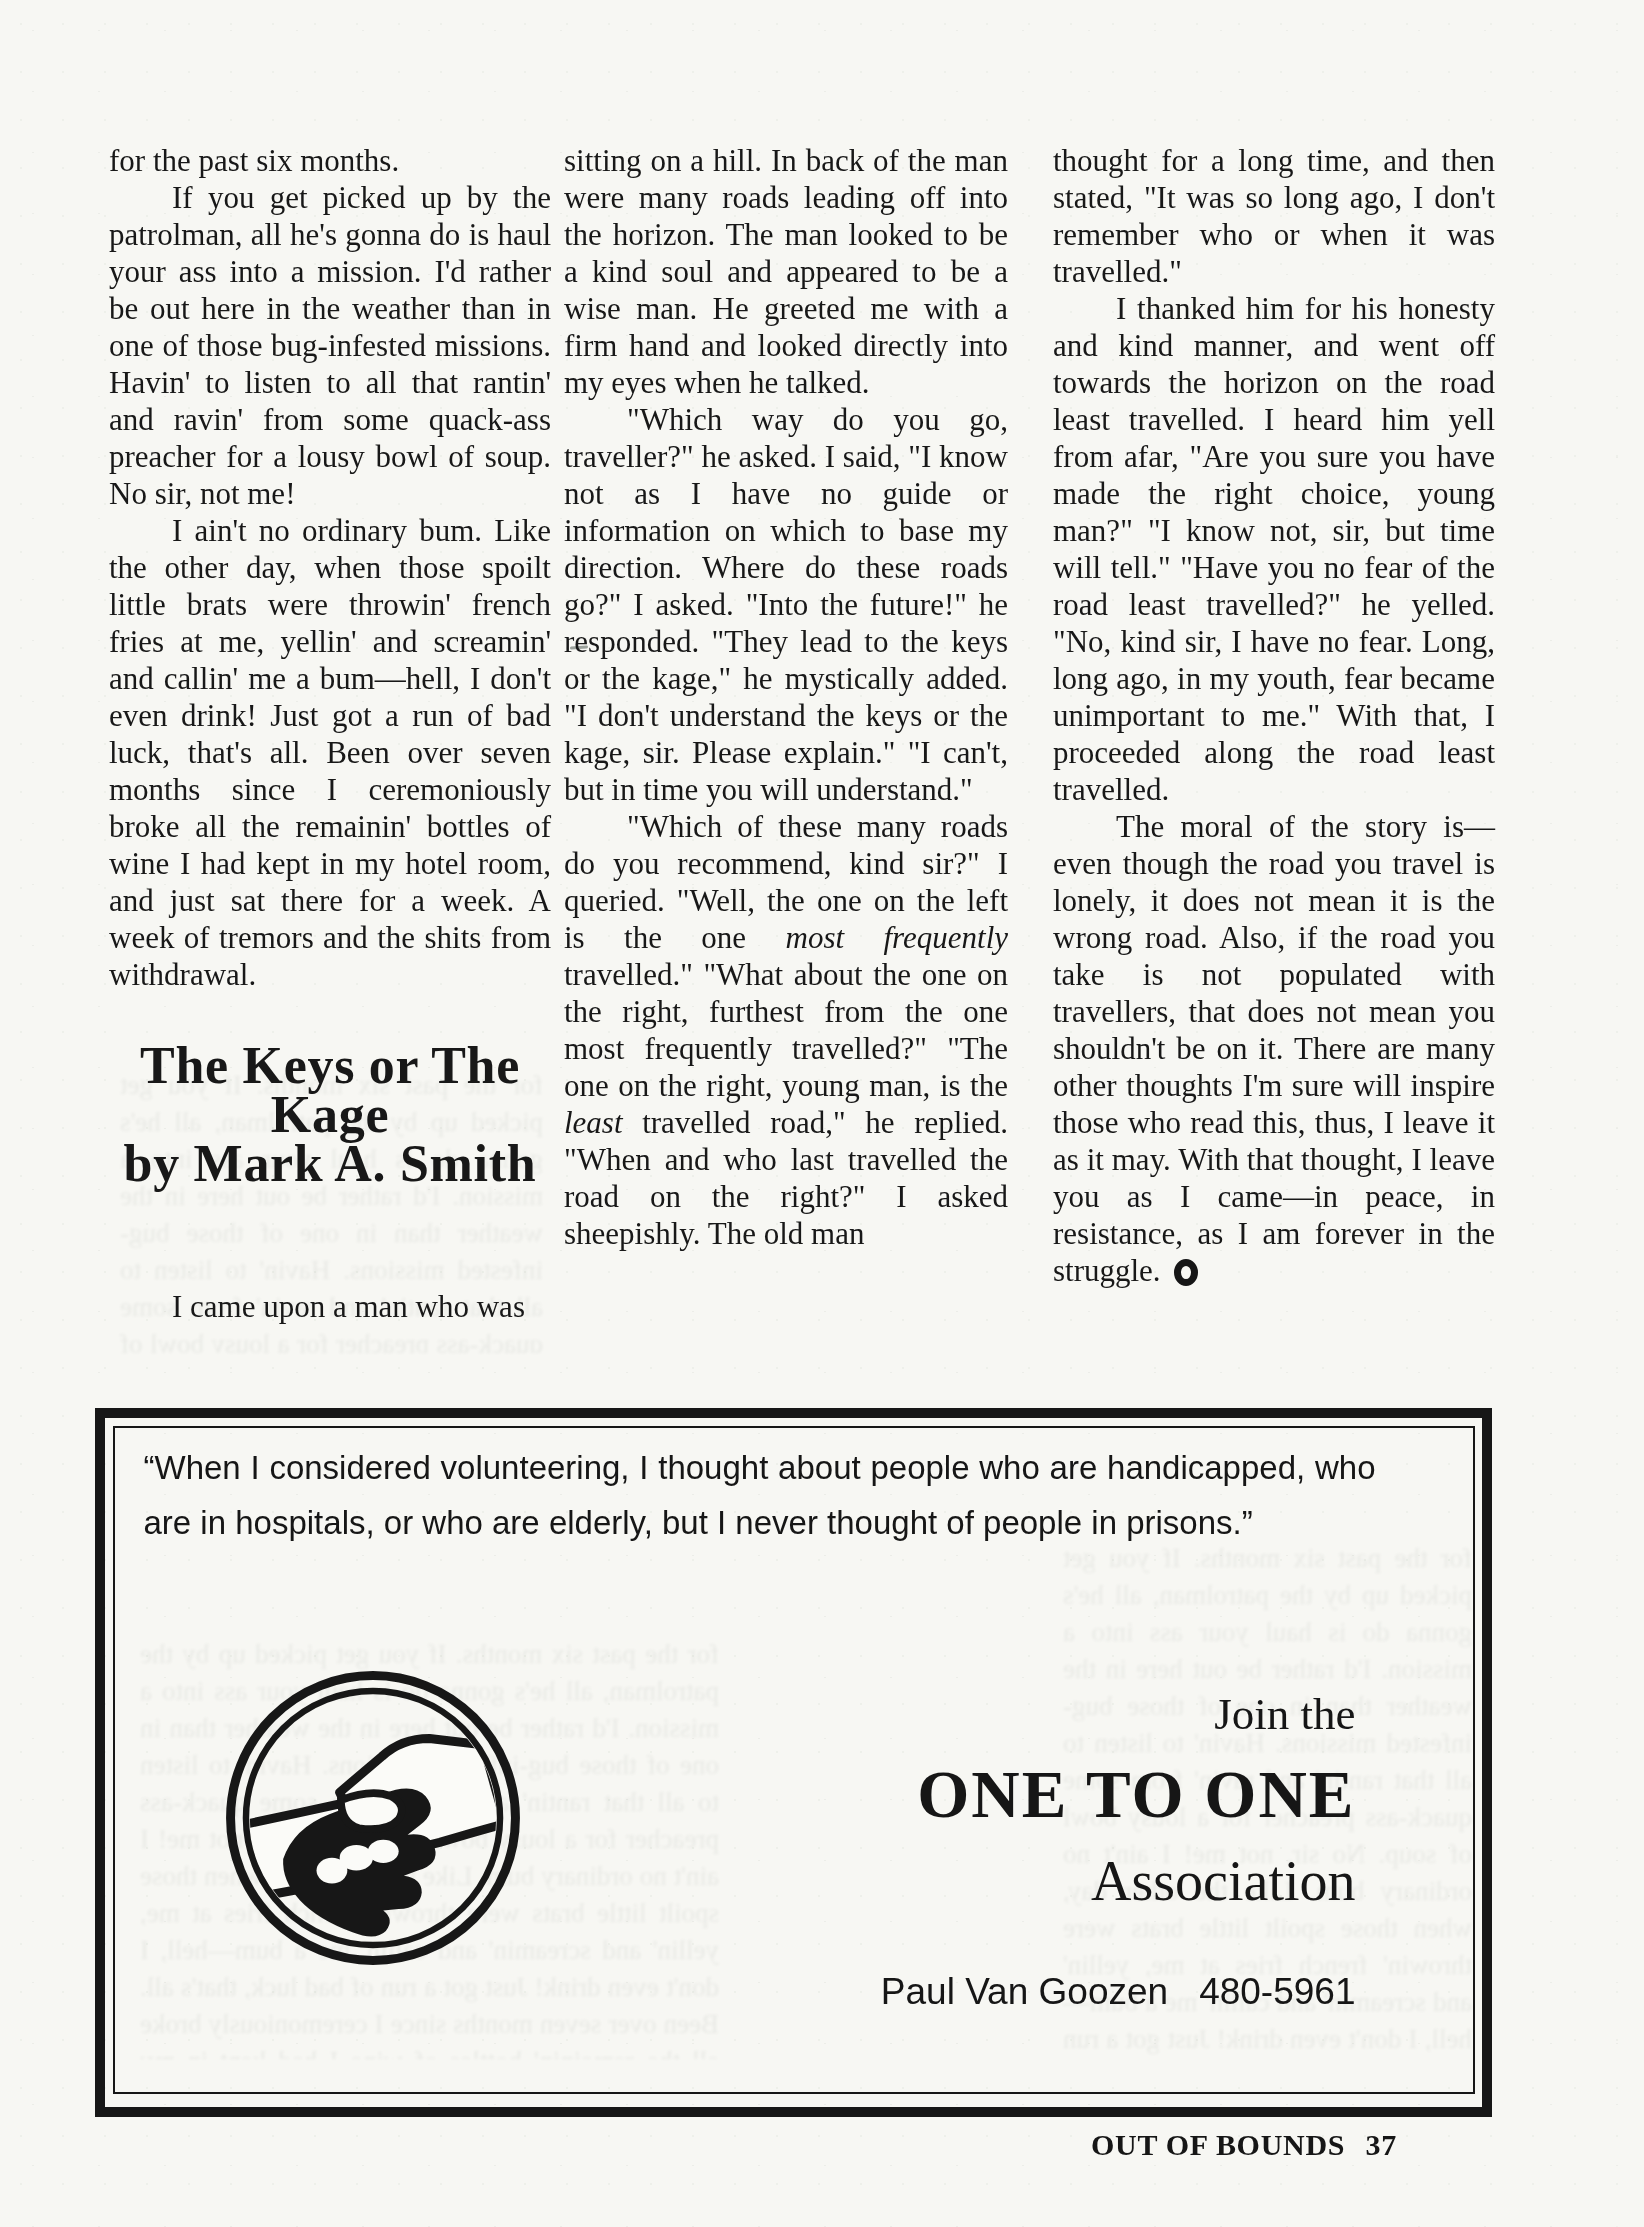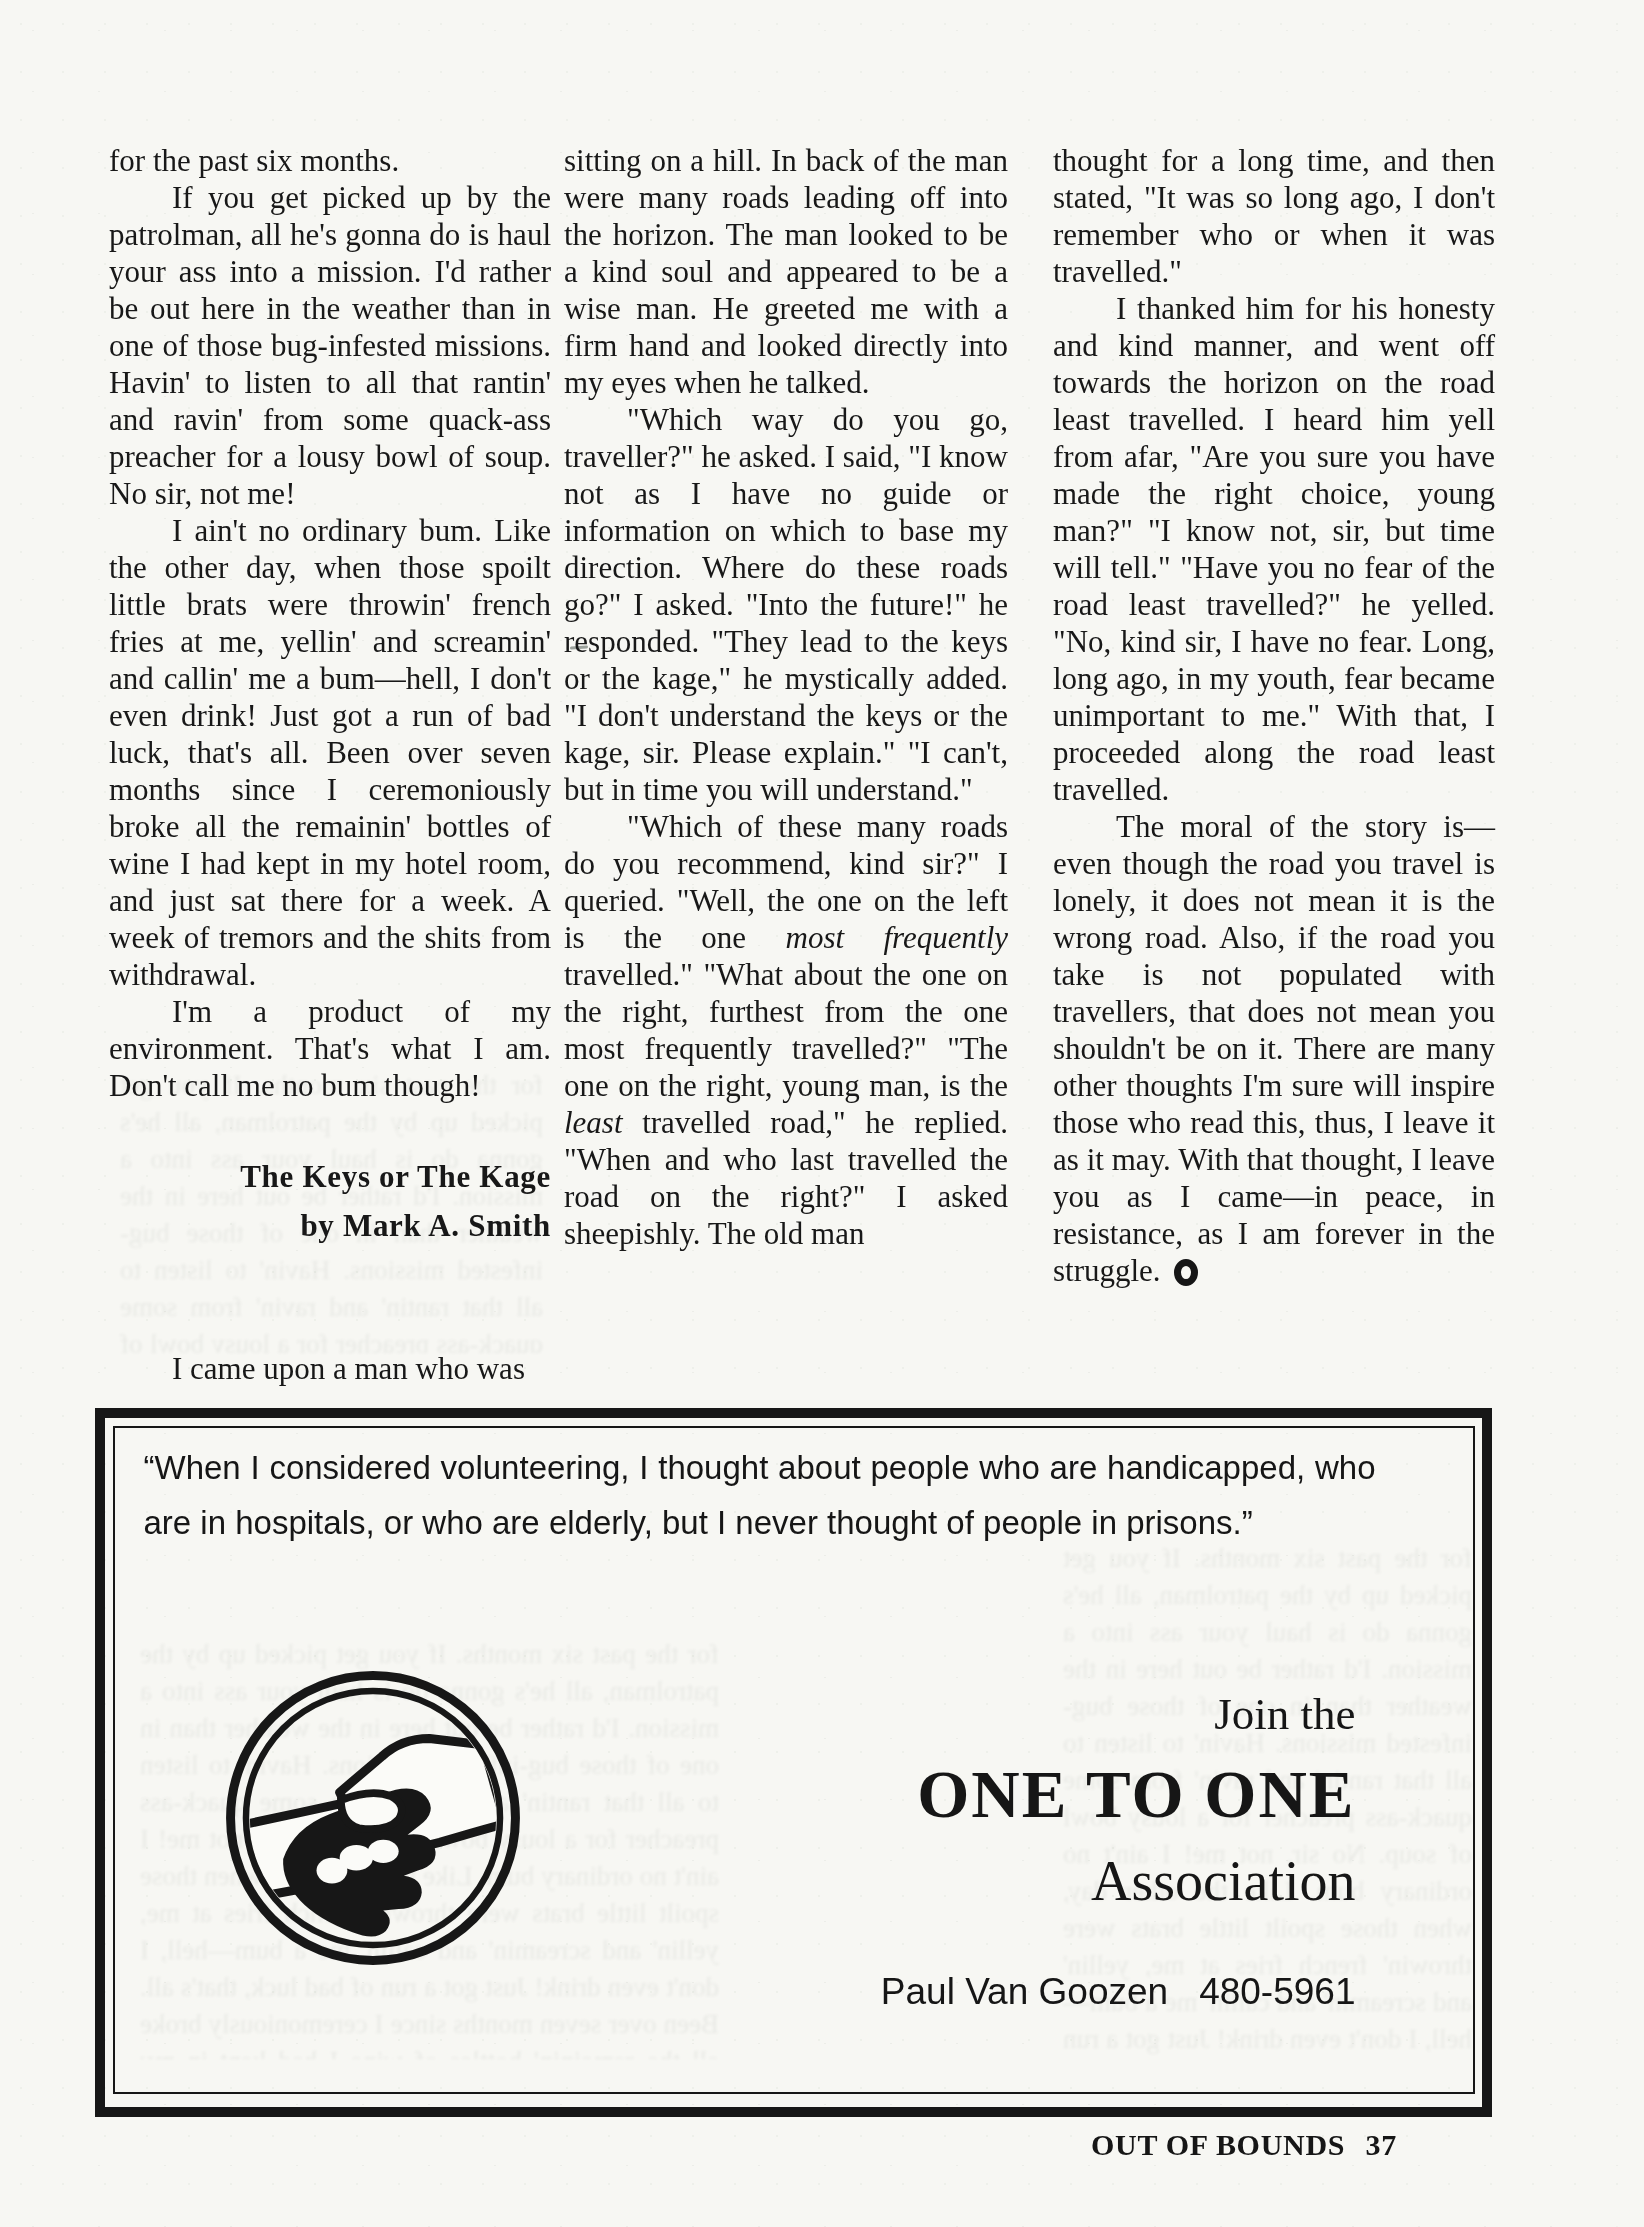--- a/index.html
+++ b/index.html
@@ -27,22 +27,22 @@
   }
   .col-1{left:109px;width:442px;}
   .col-2{left:564px;width:444px;}
   .col-3{left:1053px;width:442px;}
   .para{margin:0;}
   .para.ind{text-indent:63px;}
   .para .ital{font-style:italic;}
   .para.gap-before{margin-top:100px;}
   .story-heading{
     margin:48px 0 0 0;
-    font-size:31px;line-height:49px;font-weight:700;
-    text-align:right;letter-spacing:0.7px;
+    font-size:52px;line-height:49px;font-weight:700;
+    text-align:center;letter-spacing:0.7px;
   }
   .endmark{
     display:inline-block;width:10.2px;height:13px;
     border:7.5px solid #161616;border-radius:50%;
     margin-left:13.6px;vertical-align:-4.8px;
   }
   
   .ghost{
     position:absolute;z-index:1;overflow:hidden;
     transform:scaleX(-1);
@@ -106,21 +106,20 @@
 
   <div class="ghost g1">for the past six months. If you get picked up by the patrolman, all he's gonna do is haul your ass into a mission.  I'd rather be out here in the weather than in one of those bug-infested missions.  Havin' to listen to all that rantin' and ravin' from some quack-ass preacher for a lousy bowl of soup.  No sir, not me! I ain't no ordinary bum.  Like the other day, when those spoilt little brats were throwin' french fries at me, yellin' and screamin' and callin' me a bum—hell, I don't even drink!  Just got a run of bad luck, that's all.  Been over seven months since I ceremoniously broke all the remainin' bottles of wine I had kept in my hotel room, and just sat there for a week.  A week of tremors and the shits from withdrawal. I'm a product of my environment.  That's what I am.  Don't call me no bum though! I came upon a man who was sitting on a hill.  In back of the man were many roads leading off into the horizon.  The man looked to be a kind soul and appeared to be a wise man.  He greeted me with a firm hand and looked directly into my eyes when he talked. "Which way do you go, traveller?" he asked.  I said, "I know not as I have no guide or information on which to base my direction.  Where do these roads go?" I asked.  "Into the future!" he responded.  "They lead to the keys or the kage," he mystically added.  "I don't understand the keys or the kage, sir.  Please explain." </div>
   <div class="ghost g2">for the past six months. If you get picked up by the patrolman, all he's gonna do is haul your ass into a mission.  I'd rather be out here in the weather than in one of those bug-infested missions.  Havin' to listen to all that rantin' and ravin' from some quack-ass preacher for a lousy bowl of soup.  No sir, not me! I ain't no ordinary bum.  Like the other day, when those spoilt little brats were throwin' french fries at me, yellin' and screamin' and callin' me a bum—hell, I don't even drink!  Just got a run of bad luck, that's all.  Been over seven months since I ceremoniously broke all the remainin' bottles of wine I had kept in my hotel room, and just sat there for a week.  A week of tremors and the shits from withdrawal. I'm a product of my environment.  That's what I am.  Don't call me no bum though! I came upon a man who was sitting on a hill.  In back of the man were many roads leading off into the horizon.  The man looked to be a kind soul and appeared to be a wise man.  He greeted me with a firm hand and looked directly into my eyes when he talked. "Which way do you go, traveller?" he asked.  I said, "I know not as I have no guide or information on which to base my direction.  Where do these roads go?" I asked.  "Into the future!" he responded.  "They lead to the keys or the kage," he mystically added.  "I don't understand the keys or the kage, sir.  Please explain." </div>
   <div class="ghost g3">for the past six months. If you get picked up by the patrolman, all he's gonna do is haul your ass into a mission.  I'd rather be out here in the weather than in one of those bug-infested missions.  Havin' to listen to all that rantin' and ravin' from some quack-ass preacher for a lousy bowl of soup.  No sir, not me! I ain't no ordinary bum.  Like the other day, when those spoilt little brats were throwin' french fries at me, yellin' and screamin' and callin' me a bum—hell, I don't even drink!  Just got a run of bad luck, that's all.  Been over seven months since I ceremoniously broke all the remainin' bottles of wine I had kept in my hotel room, and just sat there for a week.  A week of tremors and the shits from withdrawal. I'm a product of my environment.  That's what I am.  Don't call me no bum though! I came upon a man who was sitting on a hill.  In back of the man were many roads leading off into the horizon.  The man looked to be a kind soul and appeared to be a wise man.  He greeted me with a firm hand and looked directly into my eyes when he talked. "Which way do you go, traveller?" he asked.  I said, "I know not as I have no guide or information on which to base my direction.  Where do these roads go?" I asked.  "Into the future!" he responded.  "They lead to the keys or the kage," he mystically added.  "I don't understand the keys or the kage, sir.  Please explain." </div>
   <div class="scan-dash"></div>
 
   <section class="article-col col-1">
       <p class="para"><span>for the past six months.</span></p>
       <p class="para ind"><span>If you get picked up by the patrolman, all he's gonna do is haul your ass into a mission.  I'd rather be out here in the weather than in one of those bug-infested missions.  Havin' to listen to all that rantin' and ravin' from some quack-ass preacher for a lousy bowl of soup.  No sir, not me!</span></p>
       <p class="para ind"><span>I ain't no ordinary bum.  Like the other day, when those spoilt little brats were throwin' french fries at me, yellin' and screamin' and callin' me a bum—hell, I don't even drink!  Just got a run of bad luck, that's all.  Been over seven months since I ceremoniously broke all the remainin' bottles of wine I had kept in my hotel room, and just sat there for a week.  A week of tremors and the shits from withdrawal.</span></p>
-      <p class="para ind"><span>I'm a product of my environment.  That's what I am.  Don't call me no bum though!</span></p>
       <h2 class="story-heading">
         <div>The Keys or The Kage</div>
         <div>by Mark A. Smith</div>
       </h2>
       <p class="para ind gap-before"><span>I came upon a man who was</span></p>
     </section>
   <section class="article-col col-2">
       <p class="para"><span>sitting on a hill.  In back of the man were many roads leading off into the horizon.  The man looked to be a kind soul and appeared to be a wise man.  He greeted me with a firm hand and looked directly into my eyes when he talked.</span></p>
       <p class="para ind"><span>"Which way do you go, traveller?" he asked.  I said, "I know not as I have no guide or information on which to base my direction.  Where do these roads go?" I asked.  "Into the future!" he responded.  "They lead to the keys or the kage," he mystically added.  "I don't understand the keys or the kage, sir.  Please explain."  "I can't, but in time you will understand."</span></p>
       <p class="para ind"><span>"Which of these many roads do you recommend, kind sir?" I queried.  "Well, the one on the left is the one </span><span class="ital">most frequently</span><span> travelled."  "What about the one on the right, furthest from the one most frequently travelled?"  "The one on the right, young man, is the </span><span class="ital">least</span><span> travelled road," he replied.  "When and who last travelled the road on the right?" I asked sheepishly.  The old man</span></p>

